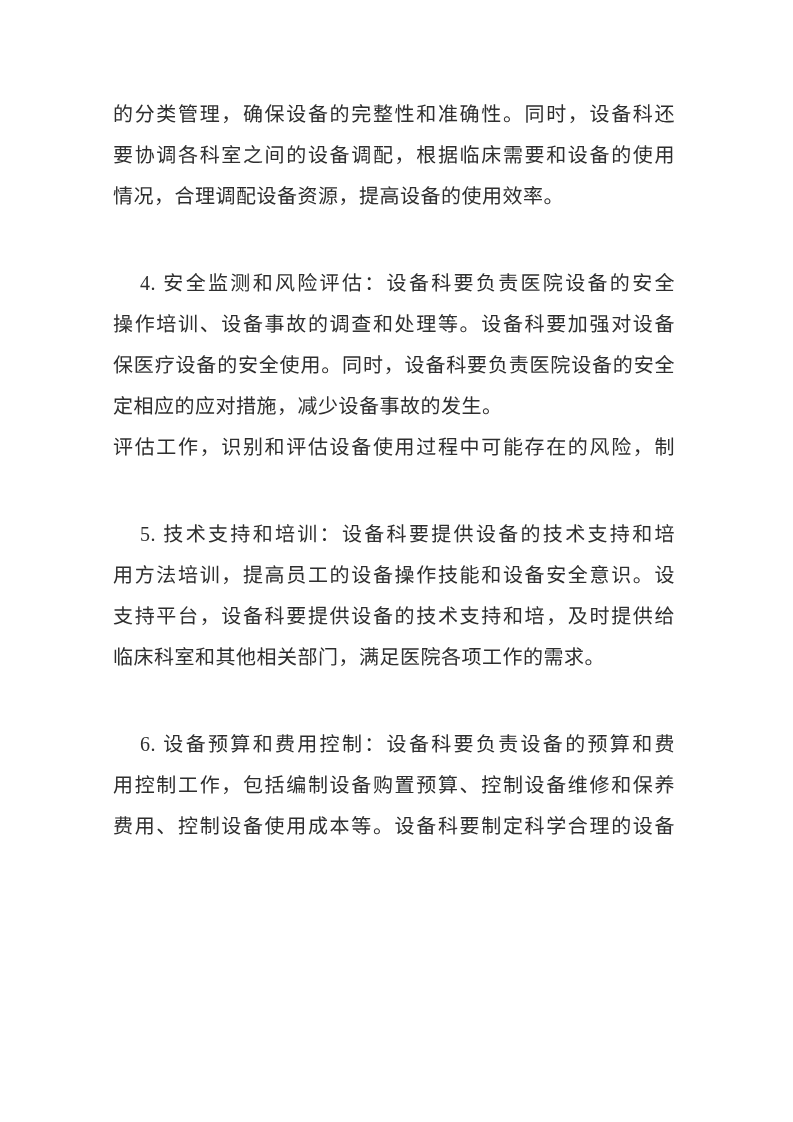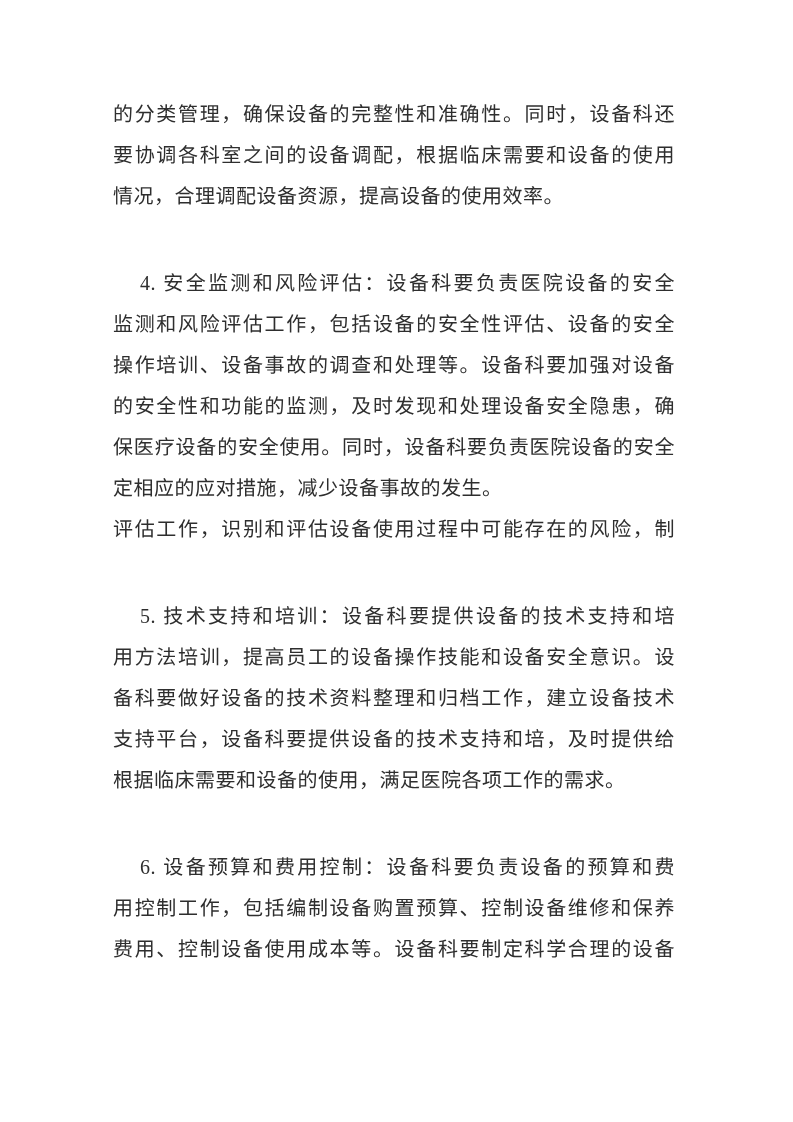--- a/index.html
+++ b/index.html
@@ -61,34 +61,31 @@
   <div class="text-block">
 
     <div class="paragraph">
       <div class="line">的分类管理，确保设备的完整性和准确性。同时，设备科还</div>
       <div class="line">要协调各科室之间的设备调配，根据临床需要和设备的使用</div>
       <div class="line last">情况，合理调配设备资源，提高设备的使用效率。</div>
     </div>
 
     <div class="paragraph">
       <div class="line indent">4. 安全监测和风险评估：设备科要负责医院设备的安全</div>
-      <div class="line">监测和风险评估工作，包括设备的安全性评估、设备的安全</div>
       <div class="line">操作培训、设备事故的调查和处理等。设备科要加强对设备</div>
-      <div class="line">的安全性和功能的监测，及时发现和处理设备安全隐患，确</div>
       <div class="line">保医疗设备的安全使用。同时，设备科要负责医院设备的安全</div>
       <div class="line last">定相应的应对措施，减少设备事故的发生。</div>
       <div class="line">评估工作，识别和评估设备使用过程中可能存在的风险，制</div>
     </div>
 
     <div class="paragraph">
       <div class="line indent">5. 技术支持和培训：设备科要提供设备的技术支持和培</div>
       <div class="line">用方法培训，提高员工的设备操作技能和设备安全意识。设</div>
-      <div class="line">备科要做好设备的技术资料整理和归档工作，建立设备技术</div>
       <div class="line">支持平台，设备科要提供设备的技术支持和培，及时提供给</div>
-      <div class="line last">根据临床需要和设备的使用，满足医院各项工作的需求。</div>
+      <div class="line last">临床科室和其他相关部门，满足医院各项工作的需求。</div>
     </div>
 
     <div class="paragraph">
       <div class="line indent">6. 设备预算和费用控制：设备科要负责设备的预算和费</div>
       <div class="line">用控制工作，包括编制设备购置预算、控制设备维修和保养</div>
       <div class="line">费用、控制设备使用成本等。设备科要制定科学合理的设备</div>
     </div>
 
   </div>
 </div>

